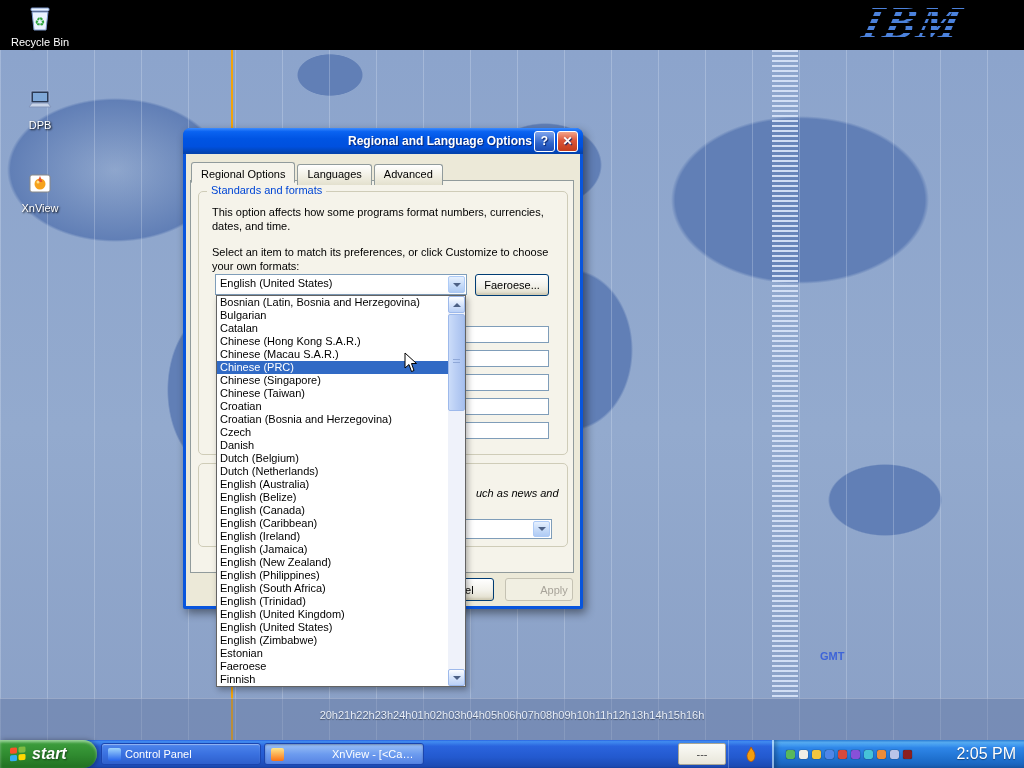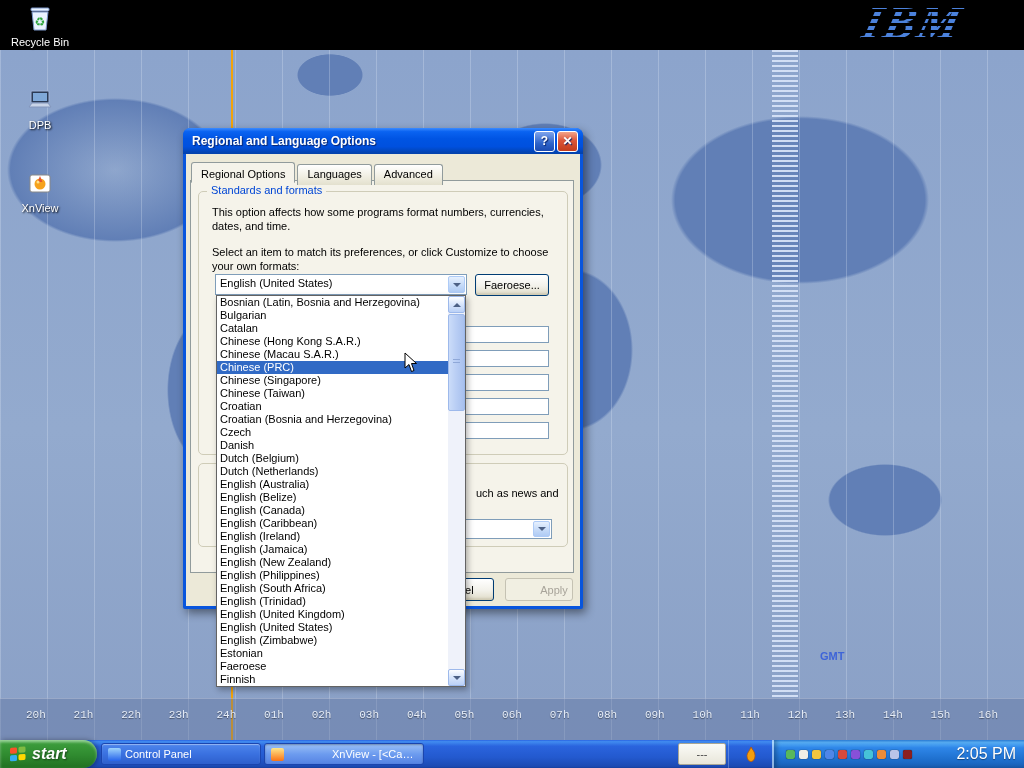--- a/index.html
+++ b/index.html
@@ -28,40 +28,40 @@
       radial-gradient(ellipse 215px 140px at 800px 150px, #617FB6 58%, rgba(97,127,182,0) 60%),
       radial-gradient(ellipse 95px 60px at 885px 450px, #617FB6 58%, rgba(97,127,182,0) 60%),
       linear-gradient(180deg, #8CA4CC 0%, #93AACE 55%, #8AA0C6 100%);
   }
   .dateline { position:absolute; left:772px; top:0; bottom:40px; width:26px;
       background:repeating-linear-gradient(180deg, rgba(214,226,247,0.95) 0 2px, rgba(140,164,204,0.15) 2px 5px); }
   .yellow-line { position:absolute; left:231px; top:0; bottom:0; width:2px; background:#F2A30A; }
   .gmt { position:absolute; left:820px; top:600px; color:#3E64D8; font-weight:bold; font-size:11px; }
   .tz-strip { position:absolute; left:0; right:0; bottom:0; height:42px;
       background:rgba(82,102,152,0.35); border-top:1px solid rgba(255,255,255,0.25); }
-  .tz-row { display:flex; justify-content:space-between; padding:10px 26px 0 26px;
-      color:#E6EDF8; font-size:11px; text-shadow:0 1px 1px rgba(0,0,0,0.45);font-family:Liberation Mono, monospace; }
+  .tz-row { display:flex; justify-content:center; padding:10px 26px 0 26px;
+      color:#E6EDF8; font-size:11px; text-shadow:0 1px 1px rgba(0,0,0,0.45); }
 
   
   .dicon { position:absolute; width:76px; text-align:center; z-index:3; cursor:default; }
   .dicon .img { width:32px; height:32px; margin:0 auto 2px auto; display:flex; align-items:center; justify-content:center; }
   .dicon .icon-label { color:#fff; font-size:11px; text-shadow:1px 1px 2px #000; }
   #icon-recycle { left:2px; top:2px; }
   #icon-dpb     { left:2px; top:35px; }
   #icon-xnview  { left:2px; top:118px; }
 
   
   .dialog { position:absolute; left:183px; top:128px; width:400px; height:481px;
       background:#0855DD; border-radius:8px 8px 2px 2px; z-index:10;
       box-shadow:3px 4px 10px rgba(0,0,0,0.45); }
   .titlebar { position:absolute; top:0; left:0; right:0; height:26px; border-radius:7px 7px 0 0;
       background:linear-gradient(180deg,#3B8BFF 0%,#0A63F1 14%,#0054E3 42%,#0050DE 72%,#0342AE 96%);
       display:flex; align-items:center; padding:0 5px; color:#fff; font-weight:bold; font-size:12px;
       text-shadow:1px 1px 1px #0A246A; }
-  .title-text { flex:1; padding-left:4px; white-space:nowrap; overflow:hidden; }
+  .title-text { flex:1; padding-left:4px; white-space:nowrap; overflow:hidden;text-align:right; }
   .tb-btn { width:21px; height:21px; border-radius:3px; border:1px solid #fff; margin-left:2px;
       display:flex; align-items:center; justify-content:center; color:#fff; font-weight:bold;
       font-size:12px; cursor:pointer; }
   .help-btn  { background:linear-gradient(180deg,#7FA4EC,#2E63C9 60%,#1B4BB2); }
   .close-btn { background:linear-gradient(180deg,#F2A48A,#DC5639 45%,#C33C1C); }
 
   .client { position:absolute; left:3px; right:3px; top:26px; bottom:3px; background:#ECE9D8; }
 
   .tabs-row { position:absolute; left:5px; top:8px; display:flex; z-index:2; }
   .tab { font-size:11px; padding:3px 9px 2px 9px; border:1px solid #919B9C; border-bottom:none;
@@ -251,21 +251,21 @@
         </div>
         <div class="xp-btn" style="left:284px; top:93px; width:74px; height:22px;">Faeroese...</div>
 
         <div class="sample-field" style="left:105px; top:145px;"></div>
         <div class="sample-field" style="left:105px; top:169px;"></div>
         <div class="sample-field" style="left:105px; top:193px;"></div>
         <div class="sample-field" style="left:105px; top:217px;"></div>
         <div class="sample-field" style="left:105px; top:241px;"></div>
 
         <div class="groupbox" style="left:7px; top:282px; width:370px; height:84px;"></div>
-        <div class="dlg-text" style="left:285px; top:305px; width:90px;">uch as news and</div>
+        <div class="dlg-text" style="left:285px; top:305px; width:90px;font-style:italic;">uch as news and</div>
         <div class="combo" style="left:105px; top:338px; width:256px; height:20px;">
           <span class="combo-text"></span>
           <span class="combo-arrow"></span>
         </div>
       </div>
 
       <div class="xp-btn" style="left:233px; top:424px; width:75px; height:23px;">Cancel</div>
       <div class="xp-btn disabled" style="left:319px; top:424px; width:68px; height:23px;">Apply</div>
     </div>
   </div>

